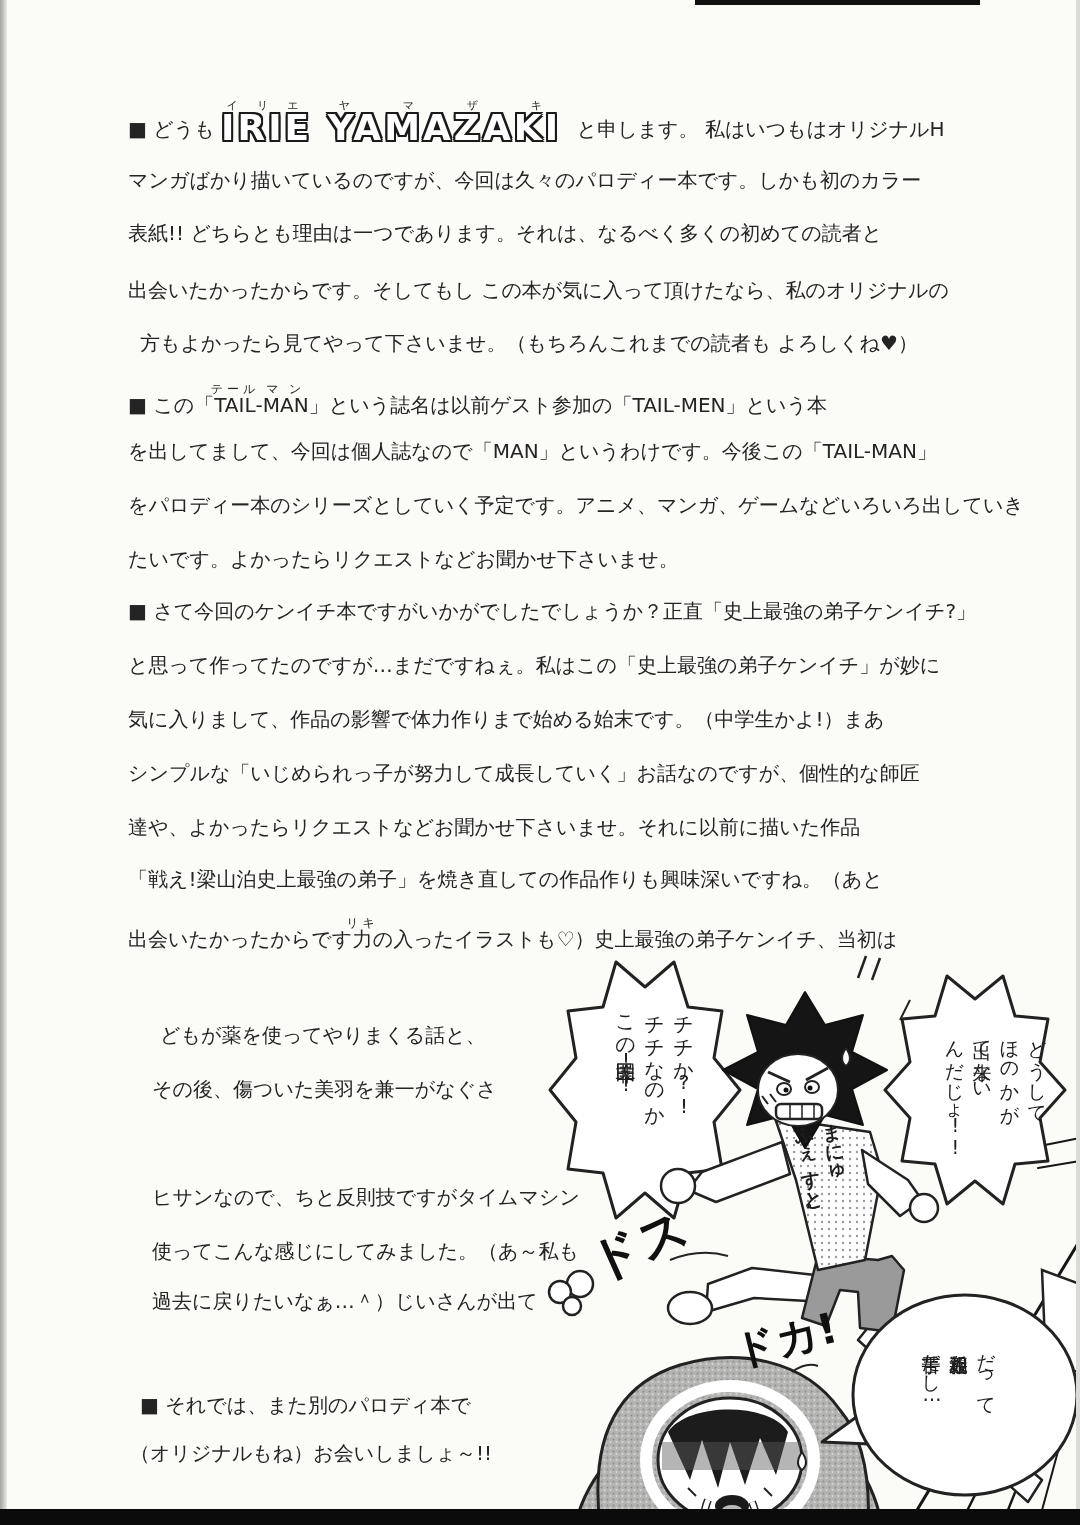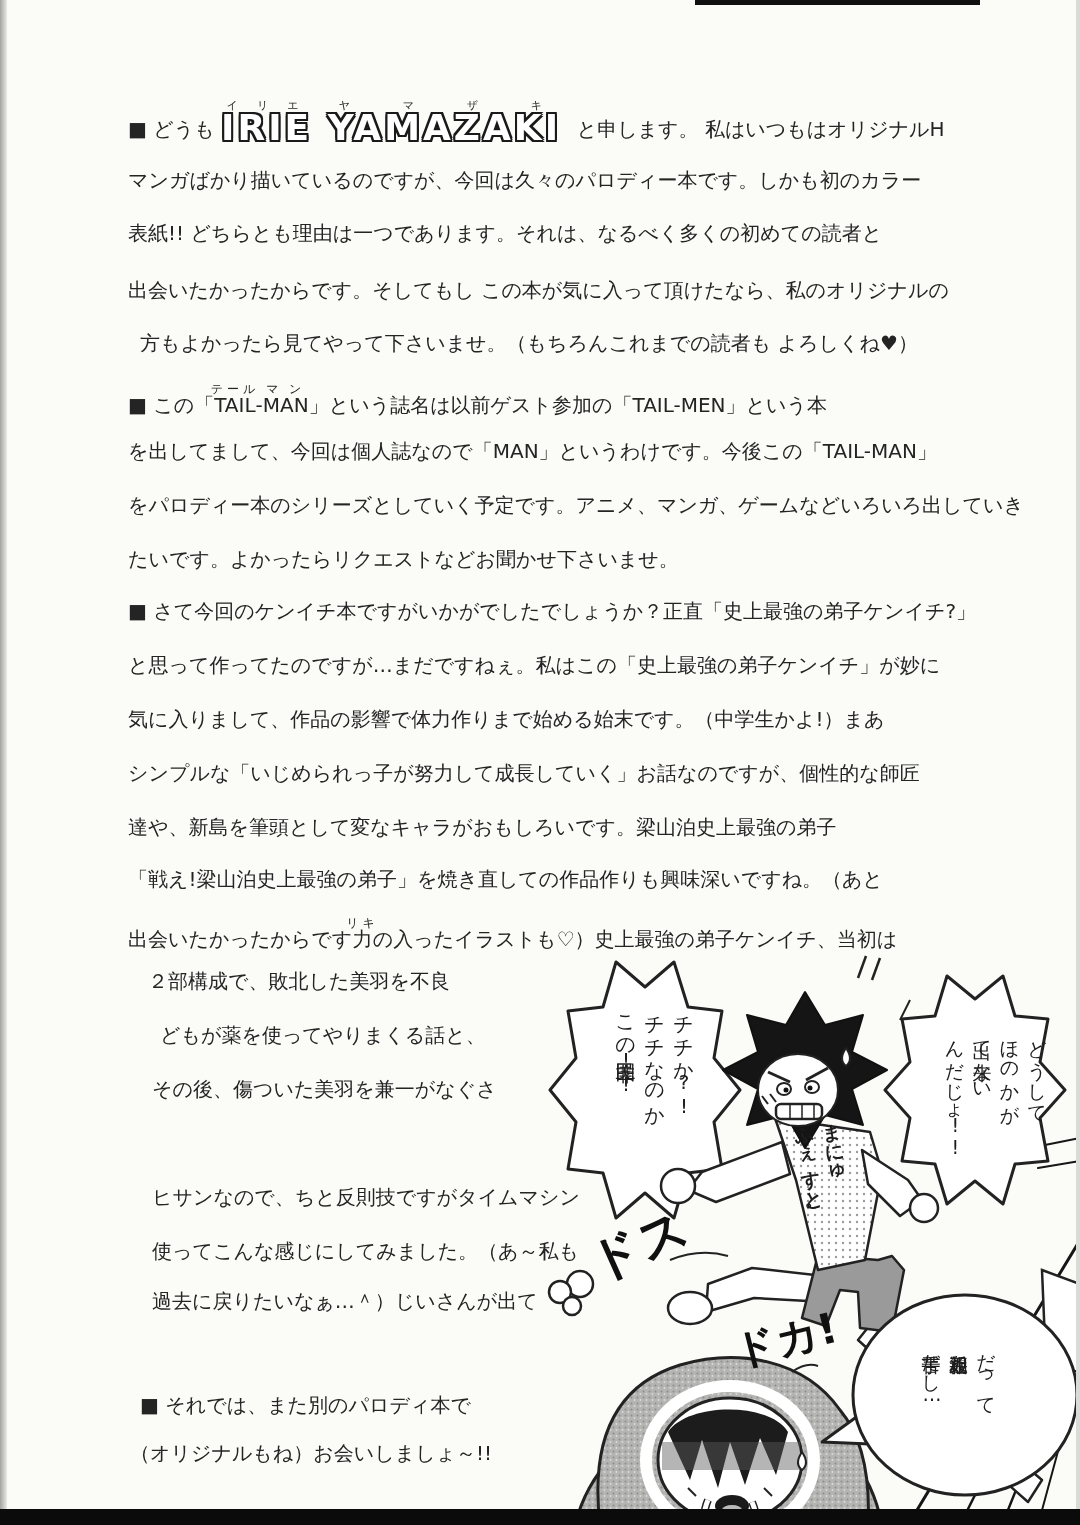--- a/index.html
+++ b/index.html
@@ -69,26 +69,25 @@
   <div class="line l06">
     <span>■ この「</span><ruby><span>TAIL</span><rt>テール</rt></ruby><span>-</span><ruby><span>MAN</span><rt>マン</rt></ruby><span>」という誌名は以前ゲスト参加の「TAIL-MEN」という本</span>
   </div>
   <div class="line l07">を出してまして、今回は個人誌なので「MAN」というわけです。今後この「TAIL-MAN」</div>
   <div class="line l08">をパロディー本のシリーズとしていく予定です。アニメ、マンガ、ゲームなどいろいろ出していき</div>
   <div class="line l09">たいです。よかったらリクエストなどお聞かせ下さいませ。</div>
   <div class="line l10">■ さて今回のケンイチ本ですがいかがでしたでしょうか？正直「史上最強の弟子ケンイチ?」</div>
   <div class="line l11">と思って作ってたのですが…まだですねぇ。私はこの「史上最強の弟子ケンイチ」が妙に</div>
   <div class="line l12">気に入りまして、作品の影響で体力作りまで始める始末です。（中学生かよ!）まあ</div>
   <div class="line l13">シンプルな「いじめられっ子が努力して成長していく」お話なのですが、個性的な師匠</div>
-  <div class="line l14">達や、新島を筆頭として変なキャラがおもしろいです。梁山泊史上最強の弟子</div>
+  <div class="line l14">達や、よかったらリクエストなどお聞かせ下さいませ。それに以前に描いた作品</div>
   <div class="line l15">「戦え!梁山泊史上最強の弟子」を焼き直しての作品作りも興味深いですね。（あと</div>
   <div class="line l16">
     <span>出会いたかったからです</span><ruby><span>力</span><rt>リキ</rt></ruby><span>の入ったイラストも♡）史上最強の弟子ケンイチ、当初は</span>
   </div>
-  <div class="line l17">２部構成で、敗北した美羽を不良</div>
   <div class="line l18">どもが薬を使ってやりまくる話と、</div>
   <div class="line l19">その後、傷ついた美羽を兼一がなぐさ</div>
   <div class="line l21">ヒサンなので、ちと反則技ですがタイムマシン</div>
   <div class="line l22">使ってこんな感じにしてみました。（あ～私も</div>
   <div class="line l23">過去に戻りたいなぁ…＾）じいさんが出て</div>
   <div class="line l25">■ それでは、また別のパロディ本で</div>
   <div class="line l26">（オリジナルもね）お会いしましょ～!!</div>
 
   <svg class="illu" viewBox="0 0 540 585" xmlns="http://www.w3.org/2000/svg">
     <defs>

